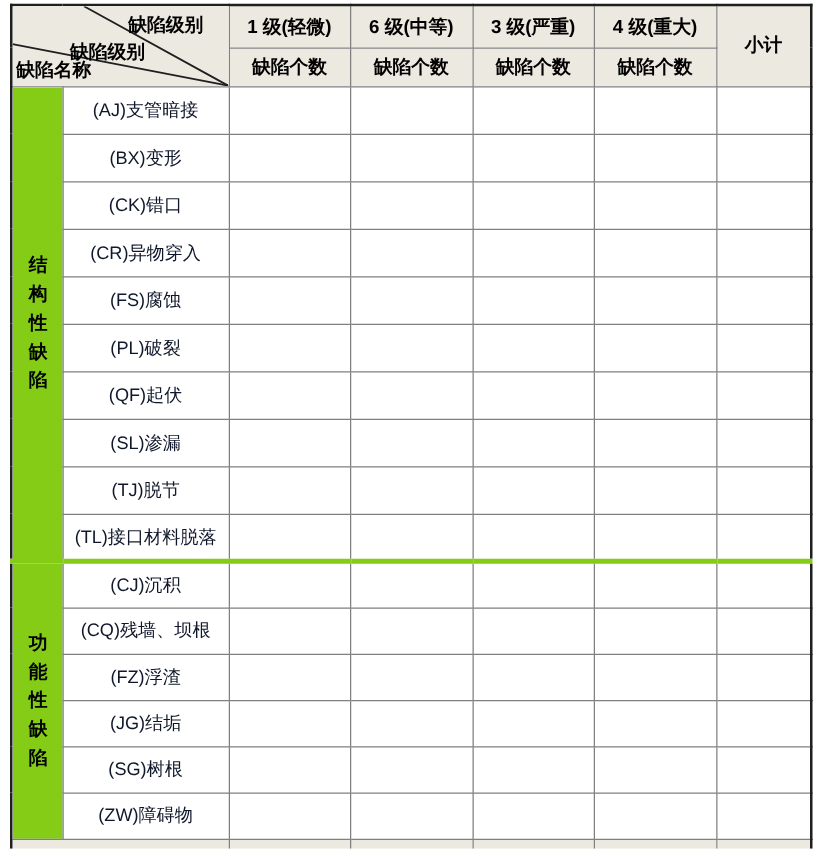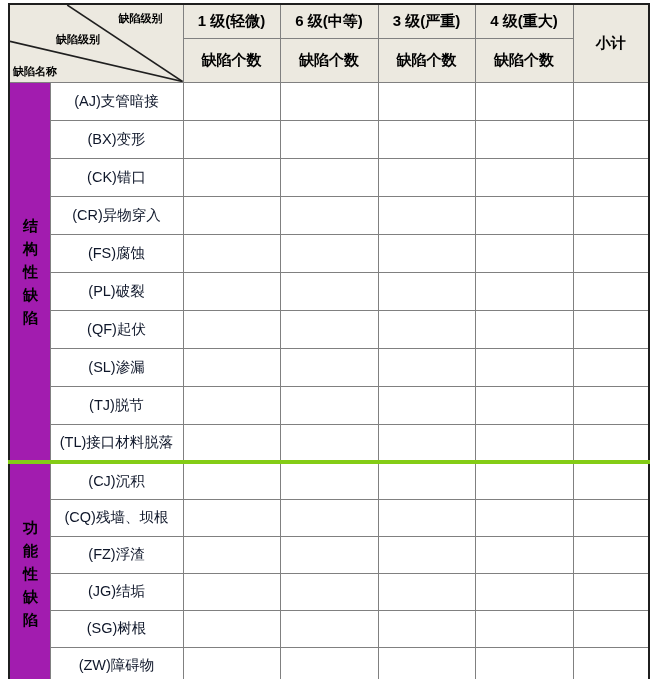--- a/index.html
+++ b/index.html
@@ -24,53 +24,53 @@
   .defect-table th, .defect-table td {
     border:1px solid #808080;
     text-align:center;
     vertical-align:middle;
     font-size:15px;
     overflow:hidden;
   }
   .defect-table th { background:#ece9e0; font-weight:bold; }
 
   tr.hr1 { height:34px; }
-  tr.hr2 { height:44px;border-radius:10px; }
+  tr.hr2 { height:31px;border-radius:10px; }
   tr.s   { height:38px; }
   tr.f   { height:37px; }
   tr.partial { height:30px; }
   tr.partial td { background:#ece9e0; }
 
   
   tr.group-start td { border-top:4px solid #84cc16; }
   tr.body-start td, tr.body-start .group-cell { border-top:1px solid #6c6c6c; }
 
   td.name-cell { font-size:14.5px; color:#0f172a; }
 
   td.group-cell {
-    background:#a21caf;
+    background:#84cc16;
     font-weight:bold;
     padding:12px;
   }
   .vtext {
     display:inline-block;
     width:17px;
     line-height:23px;
     font-size:15px;
     word-break:break-all;
     text-align:center;
   }
 
   
   th.corner {
     position:relative;
     padding:0;
   }
   th.corner svg { position:absolute; left:0; top:0; width:100%; height:100%; }
-  .corner-label { position:absolute; font-weight:bold; font-size:11px; white-space:nowrap; }
+  .corner-label { position:absolute; font-weight:bold; font-size:15px; white-space:nowrap; }
   .lbl-level    { top:6px;  right:20px; }
   .lbl-quantity { top:27px; left:46px;  }
   .lbl-name     { bottom:3px; left:3px;margin-top:19px; }
 
   .count-cell, .subtotal-cell { background:#ffffff; }
 </style>
 </head>
 <body>
 
 <div class="page">

